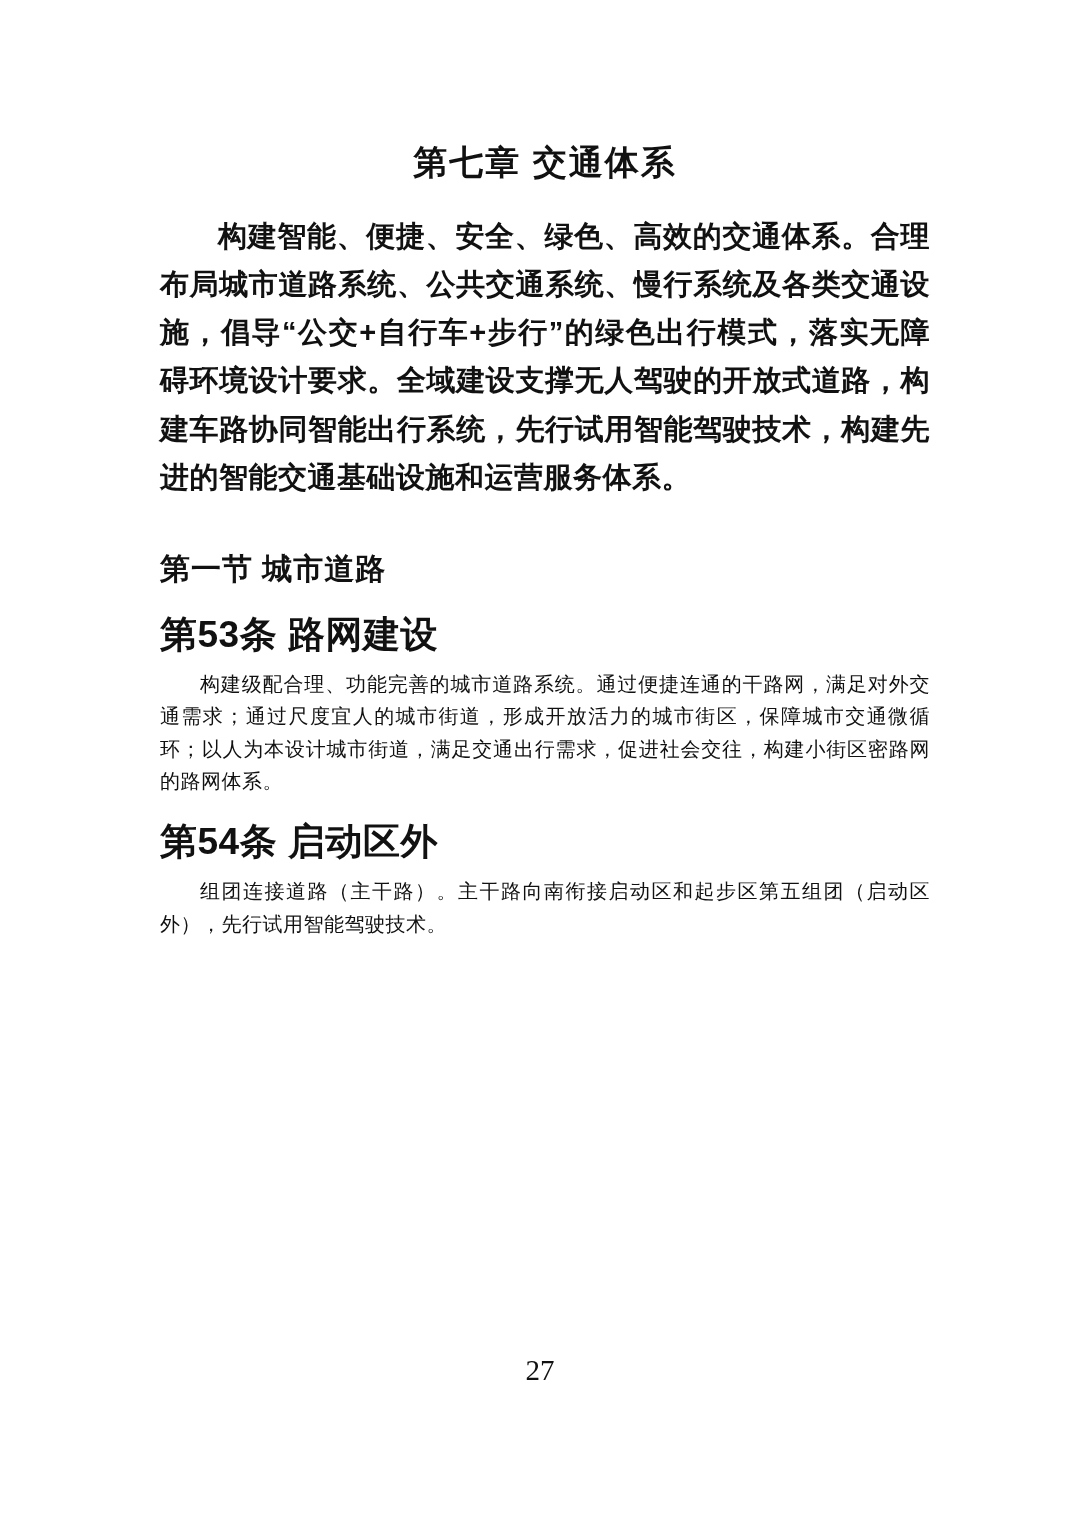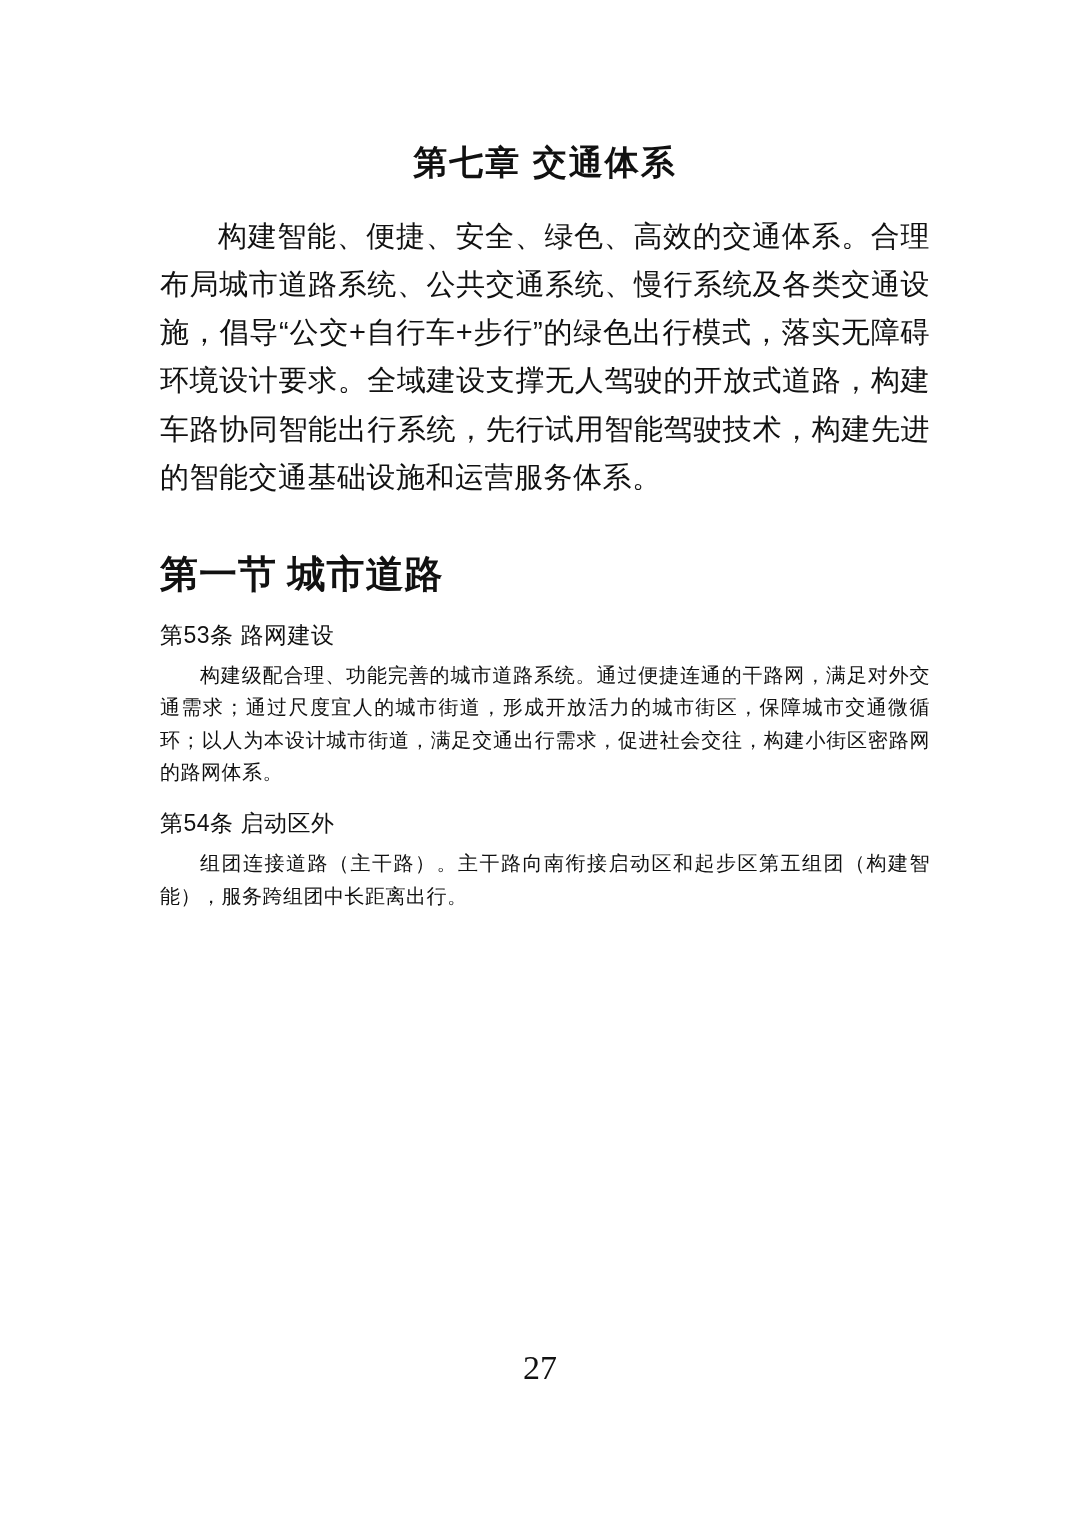--- a/index.html
+++ b/index.html
@@ -32,49 +32,49 @@
   }
   .para {
     font-size: 20px;
     line-height: 1.62;
     text-indent: 2em;
     text-align: justify;
     margin: 0 0 6px 0;
     letter-spacing: 0.5px;
   }
   .para-lead {
-    font-weight: normal;
+    font-weight: bold;
     font-family: "Liberation Sans", "DejaVu Sans", sans-serif;
     font-size: 29px;
     line-height: 1.66;
   }
   .section-heading {
-    font-size: 38px;
+    font-size: 30px;
     font-weight: bold;
-    font-family: Liberation Serif, serif;
+    font-family: Liberation Sans, sans-serif;
     margin: 48px 0 18px 0;
     letter-spacing: 1px;
   }
   .article-heading {
-    font-size: 23px;
-    font-weight: normal;
+    font-size: 37px;
+    font-weight: bold;
     font-family: "Liberation Sans", "DejaVu Sans", sans-serif;
     margin: 20px 0 8px 0;
     letter-spacing: 0.5px;
   }
   .body-block {
     margin-bottom: 4px;
   }
   .page-number {
     position: absolute;
     bottom: 140px;
     left: 0;
     width: 1080px;
     text-align: center;
-    font-size: 34px;
+    font-size: 29px;
     font-family: "Liberation Serif", "DejaVu Serif", serif;
   }
 </style>
 </head>
 <body>
 
 <div class="page">
 
   <h1 class="chapter-title">第七章  交通体系</h1>
 
@@ -82,18 +82,18 @@
 
   <h2 class="section-heading">第一节  城市道路</h2>
 
   <div class="body-block">
     <h3 class="article-heading">第53条  路网建设</h3>
     <p class="para">构建级配合理、功能完善的城市道路系统。通过便捷连通的干路网，满足对外交通需求；通过尺度宜人的城市街道，形成开放活力的城市街区，保障城市交通微循环；以人为本设计城市街道，满足交通出行需求，促进社会交往，构建小街区密路网的路网体系。</p>
   </div>
 
   <div class="body-block">
     <h3 class="article-heading">第54条  启动区外</h3>
-    <p class="para">组团连接道路（主干路）。主干路向南衔接启动区和起步区第五组团（构建智能），服务跨组团中长距离出行。</p>
+    <p class="para">组团连接道路（主干路）。主干路向南衔接启动区和起步区第五组团（启动区外），先行试用智能驾驶技术。</p>
   </div>
 
   <div class="page-number">27</div>
 
 </div>
 
 </body></html>

